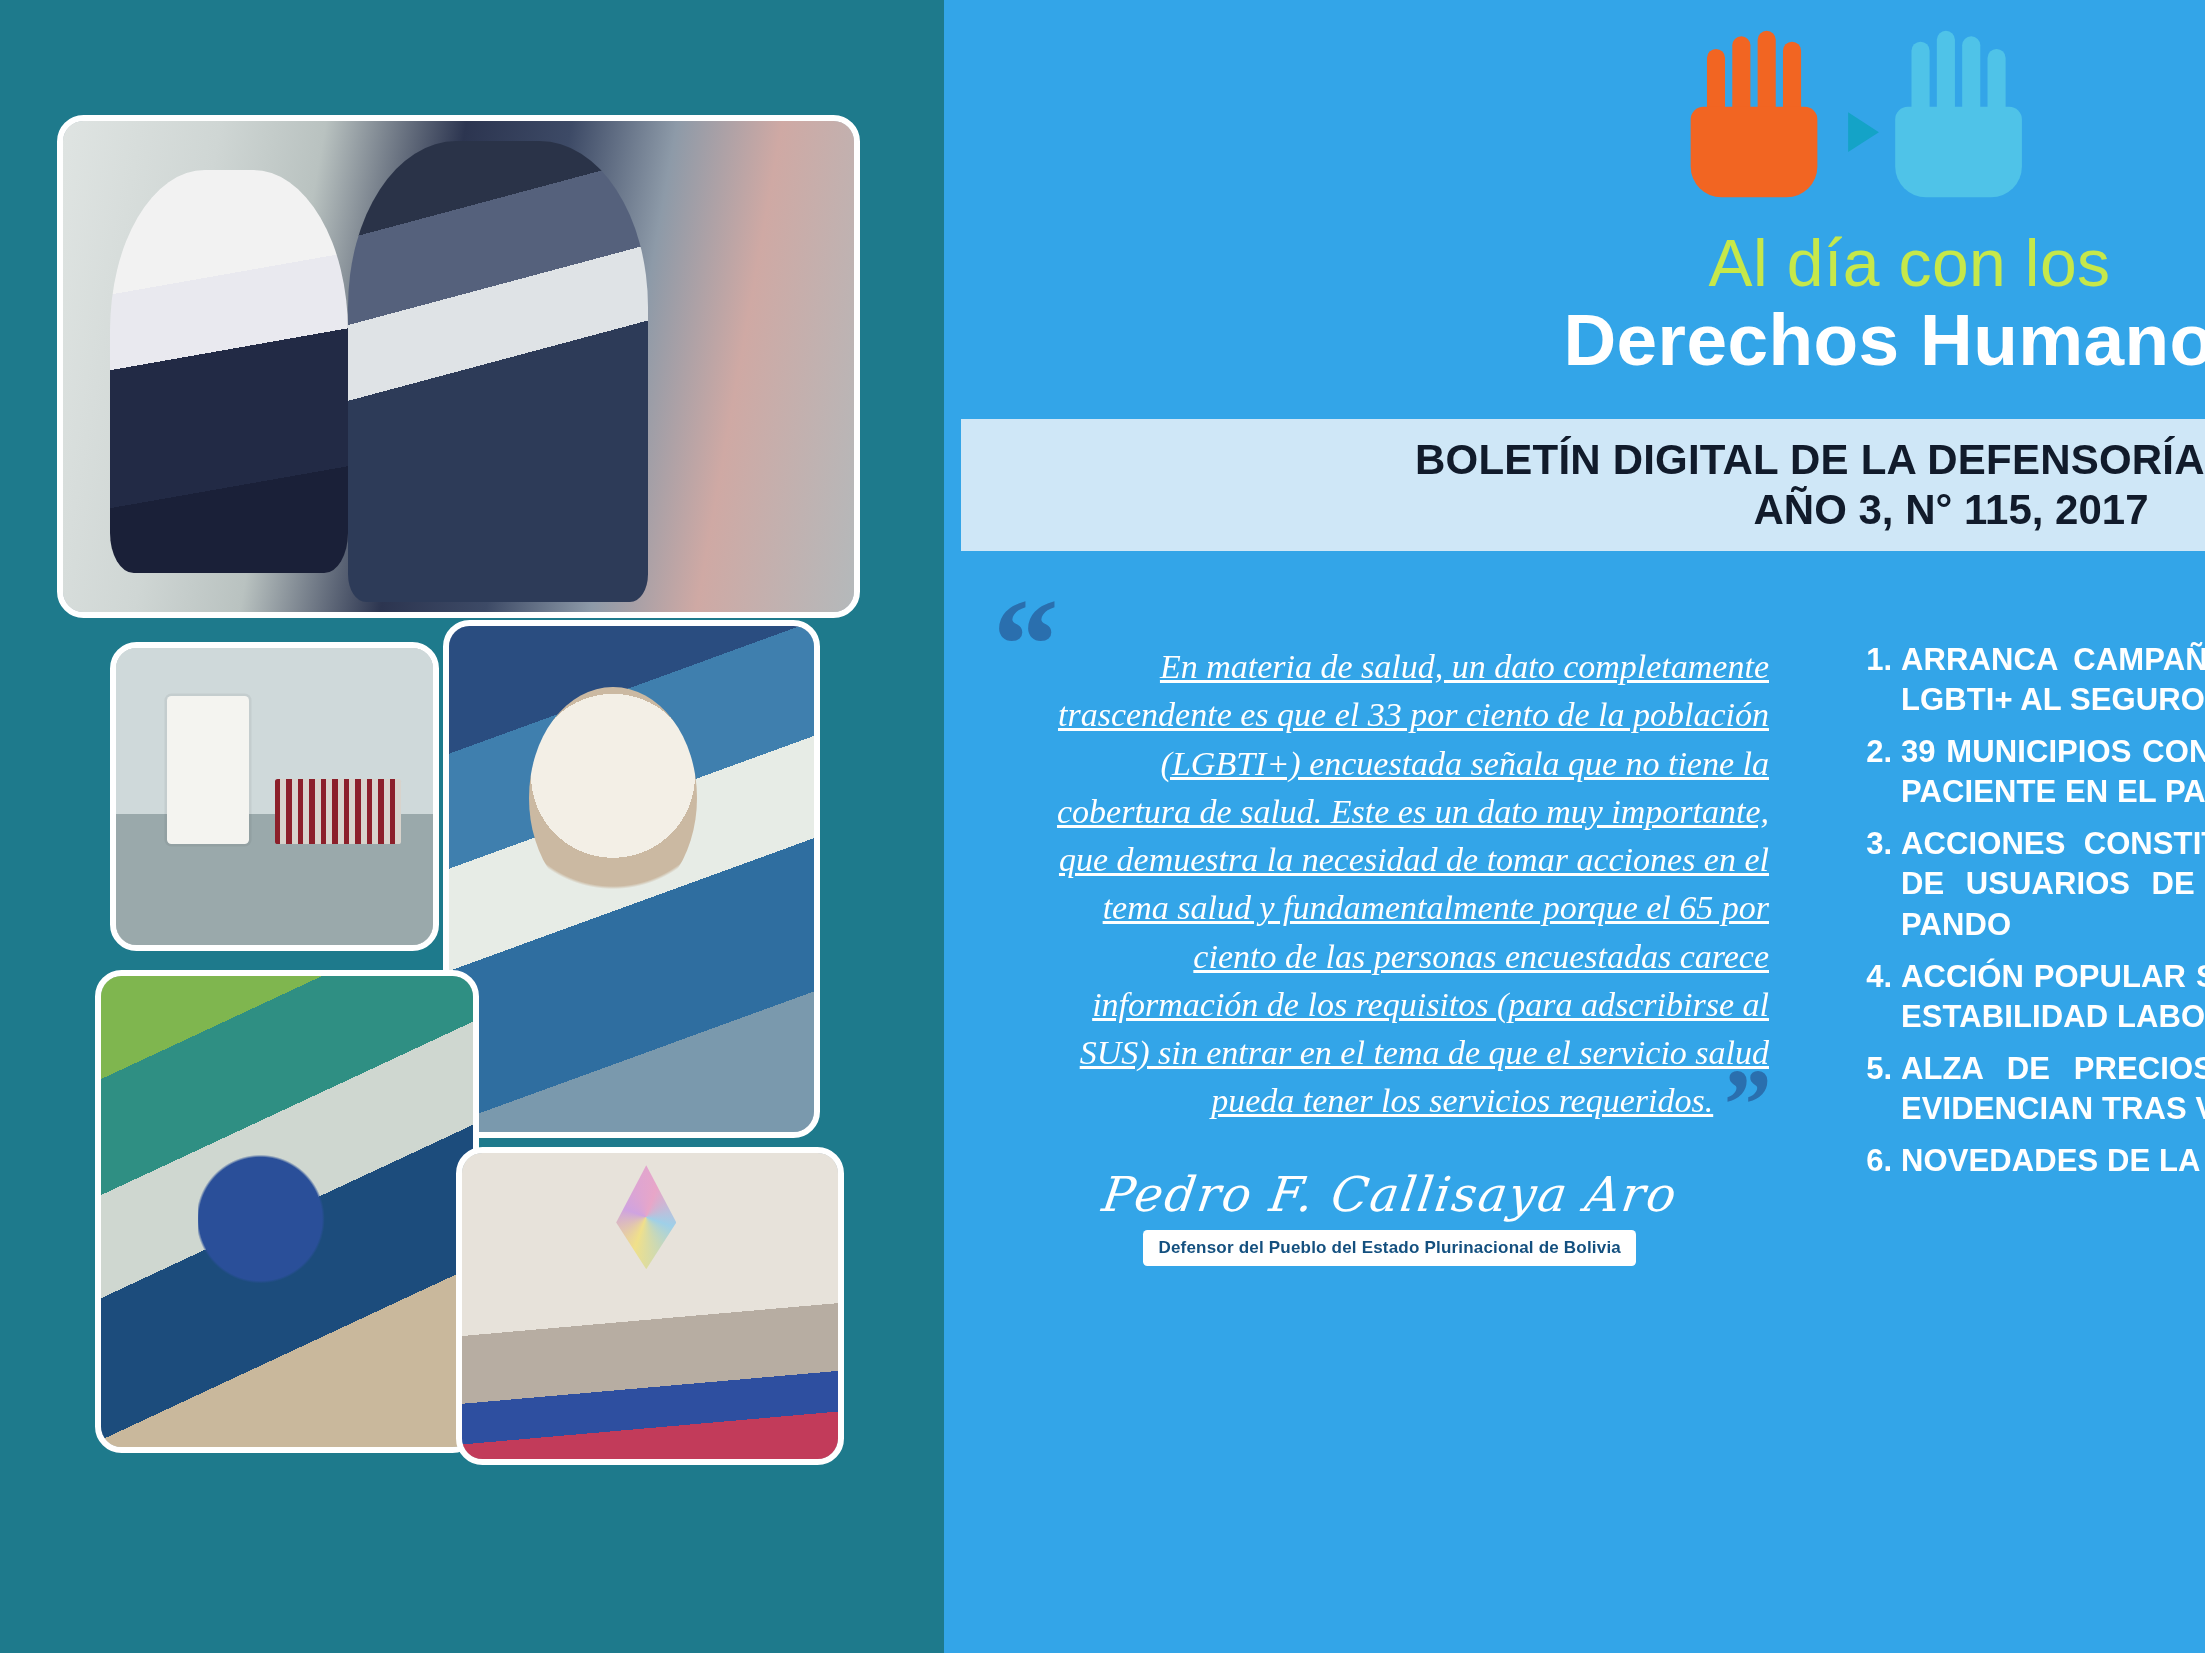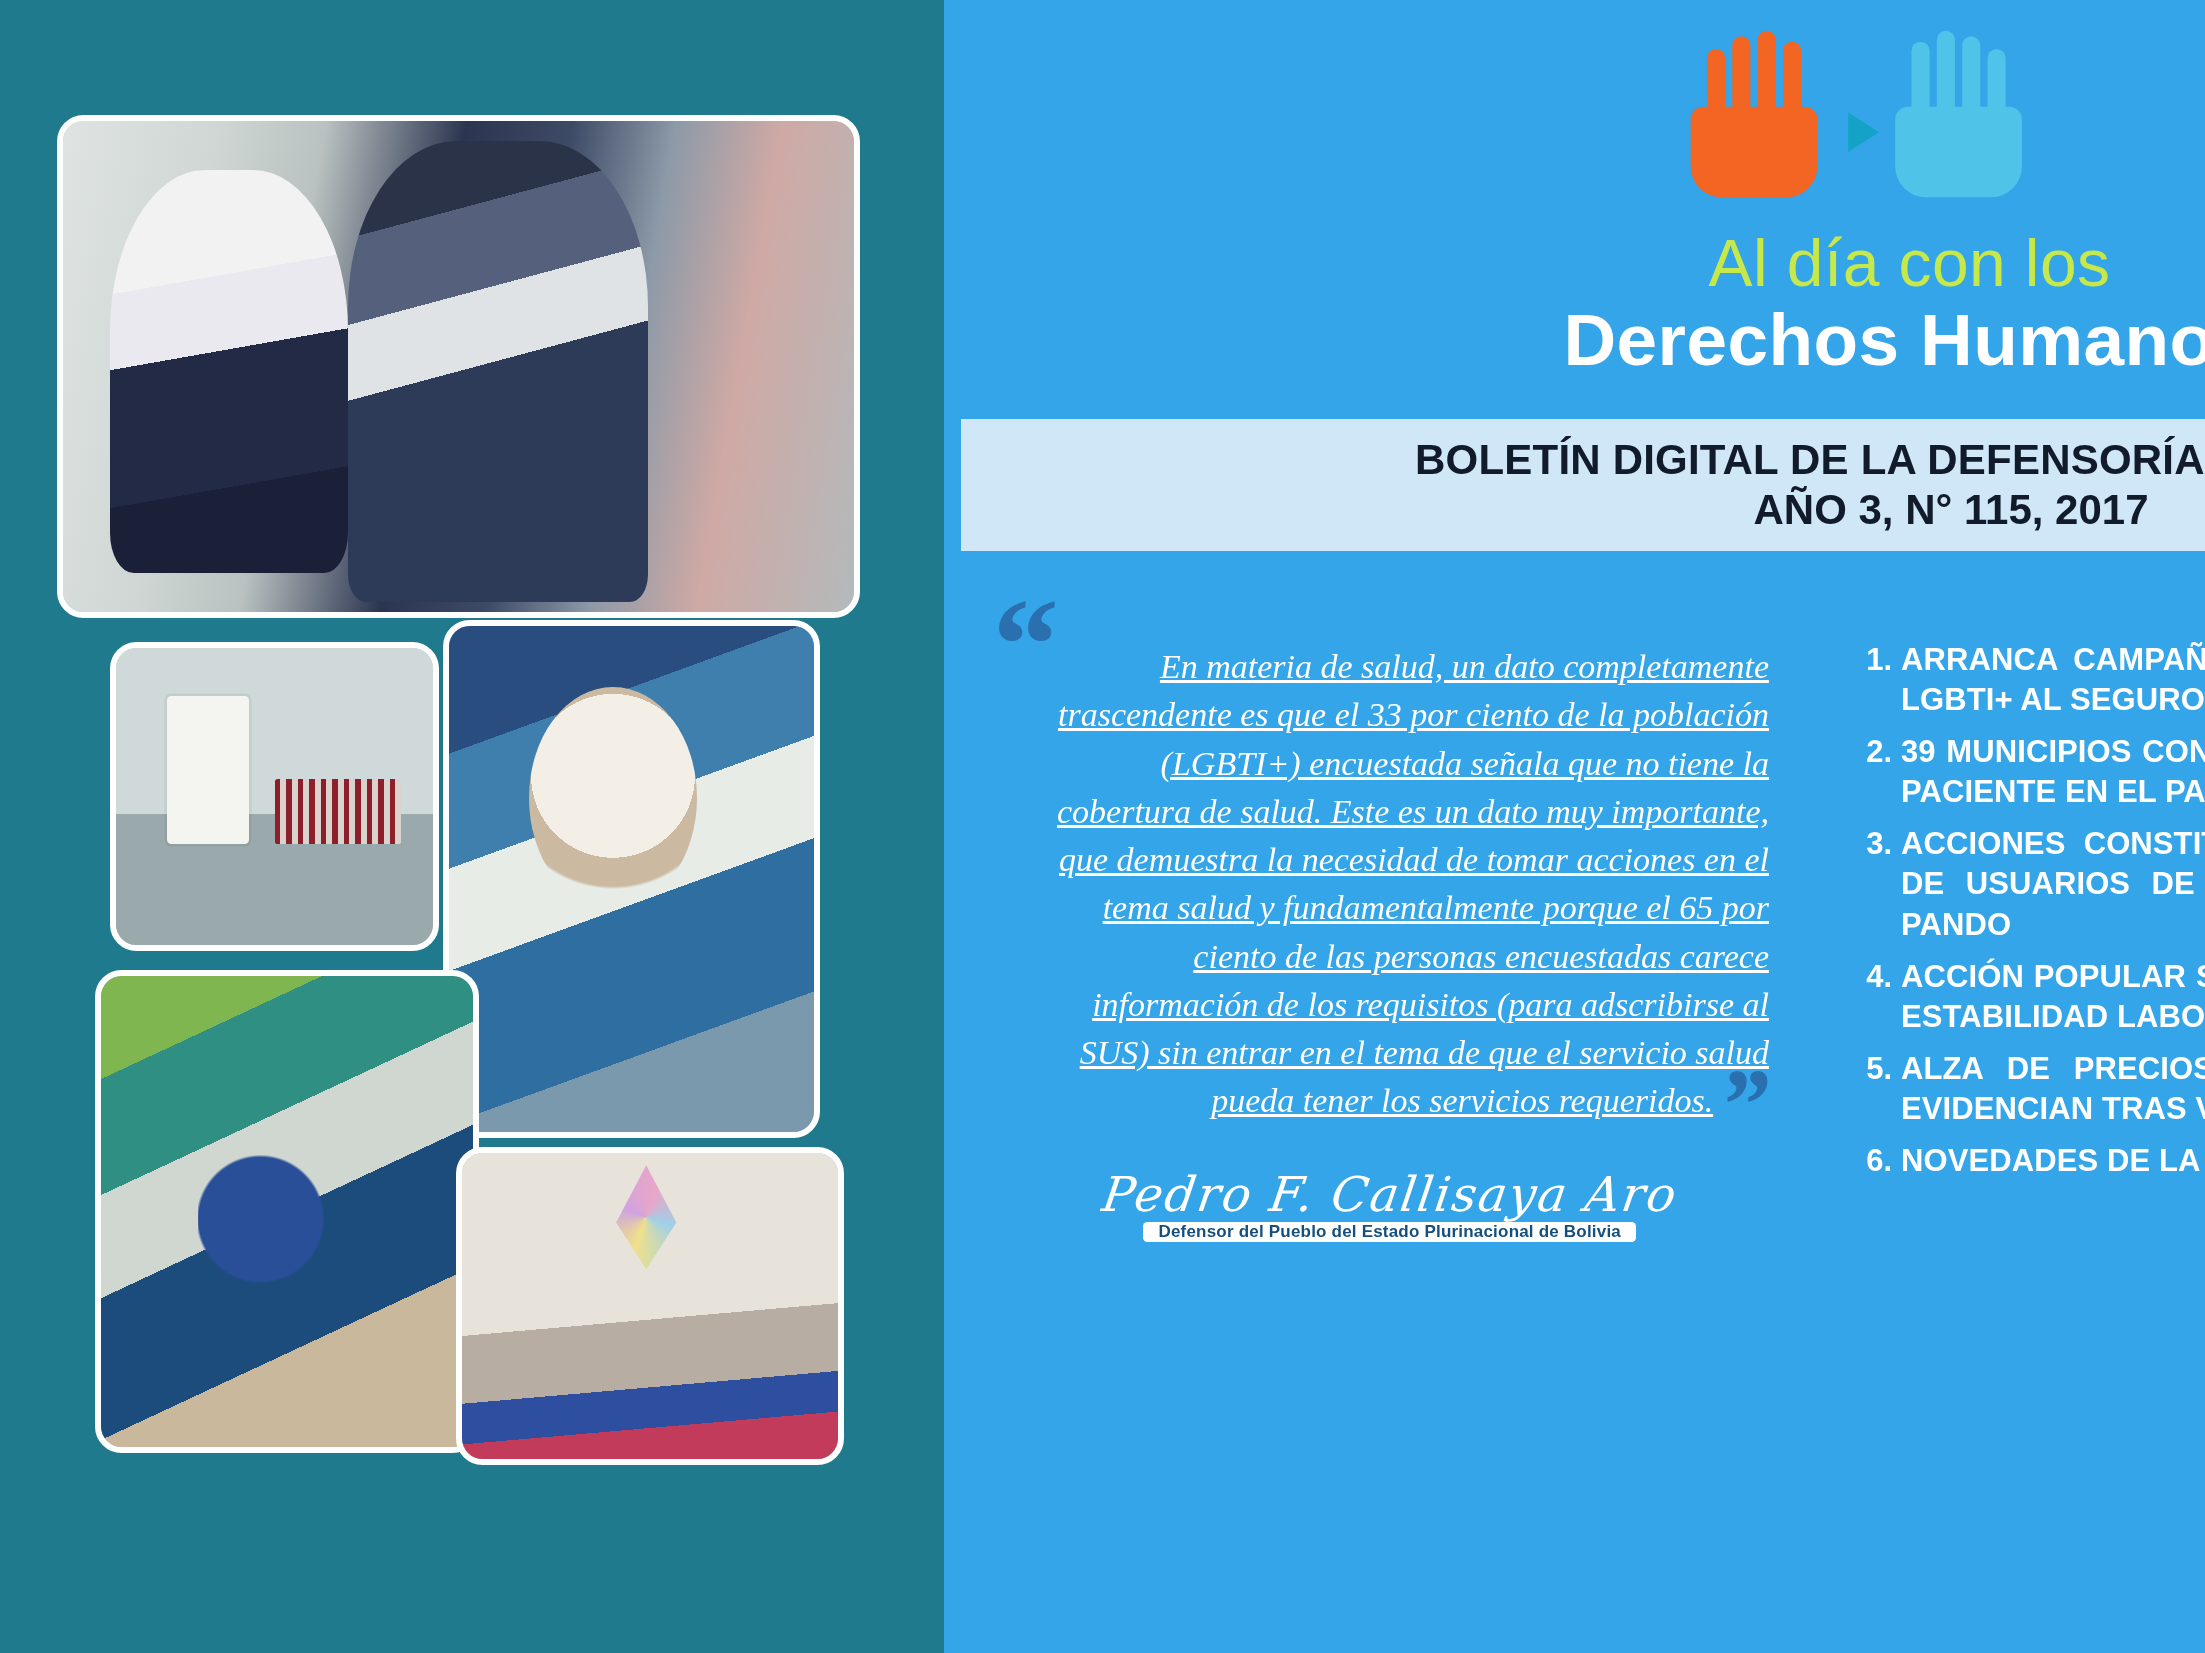--- a/index.html
+++ b/index.html
@@ -241,26 +241,27 @@
   .signature .sig-name {
     font-family: "DejaVu Serif", serif;
     font-style: italic;
     font-size: 48px;
     color: #ffffff;
     letter-spacing: 1.8px;
     transform: skewX(-8deg);
     display: inline-block;
   }
   .signature .sig-role {
+    margin-top: 8px;
     display: inline-block;
     background: #ffffff;
     color: #14507f;
     font-size: 17px;
     font-weight: 700;
-    padding: 0 15px;
+    padding: 8px 15px;
     border-radius: 4.4px;
     letter-spacing: 0.2px;
   }
 
   
   .index-col {
     position: absolute;
     left: 1852px;
     top: 640px;
     width: 988px;

